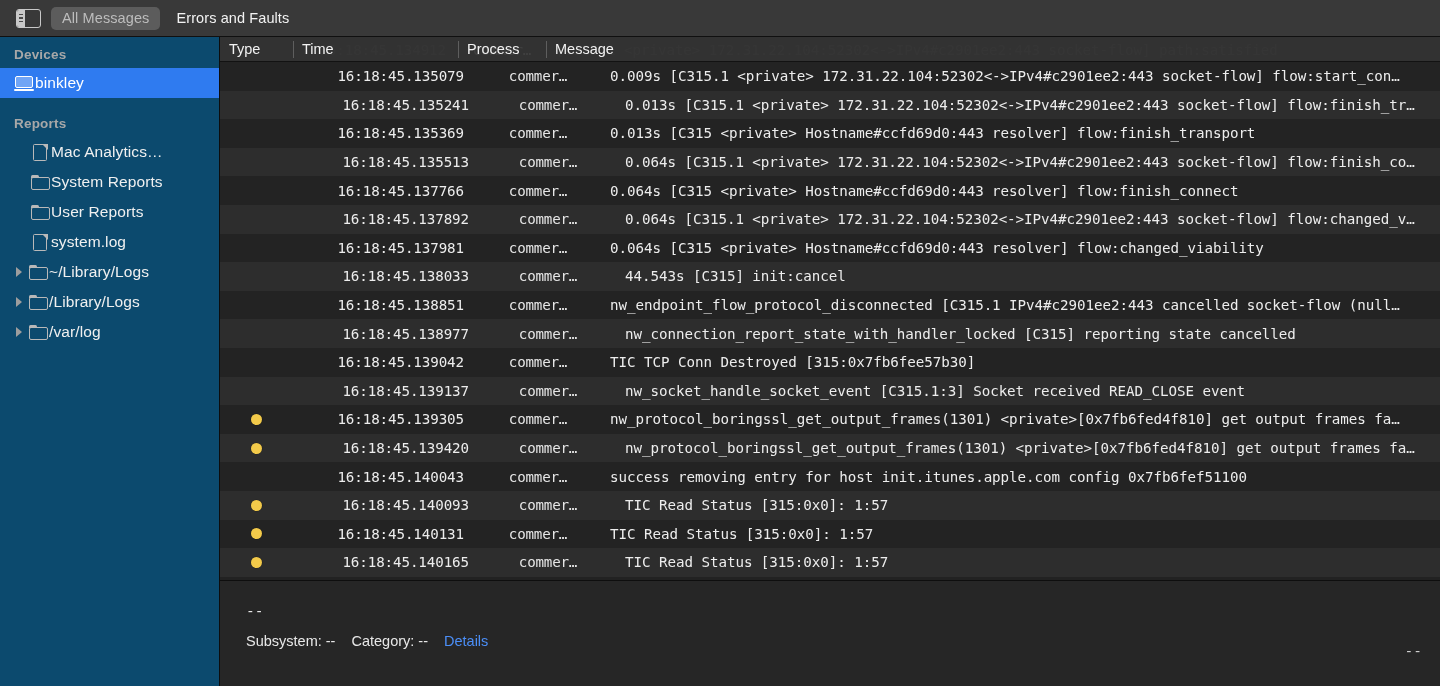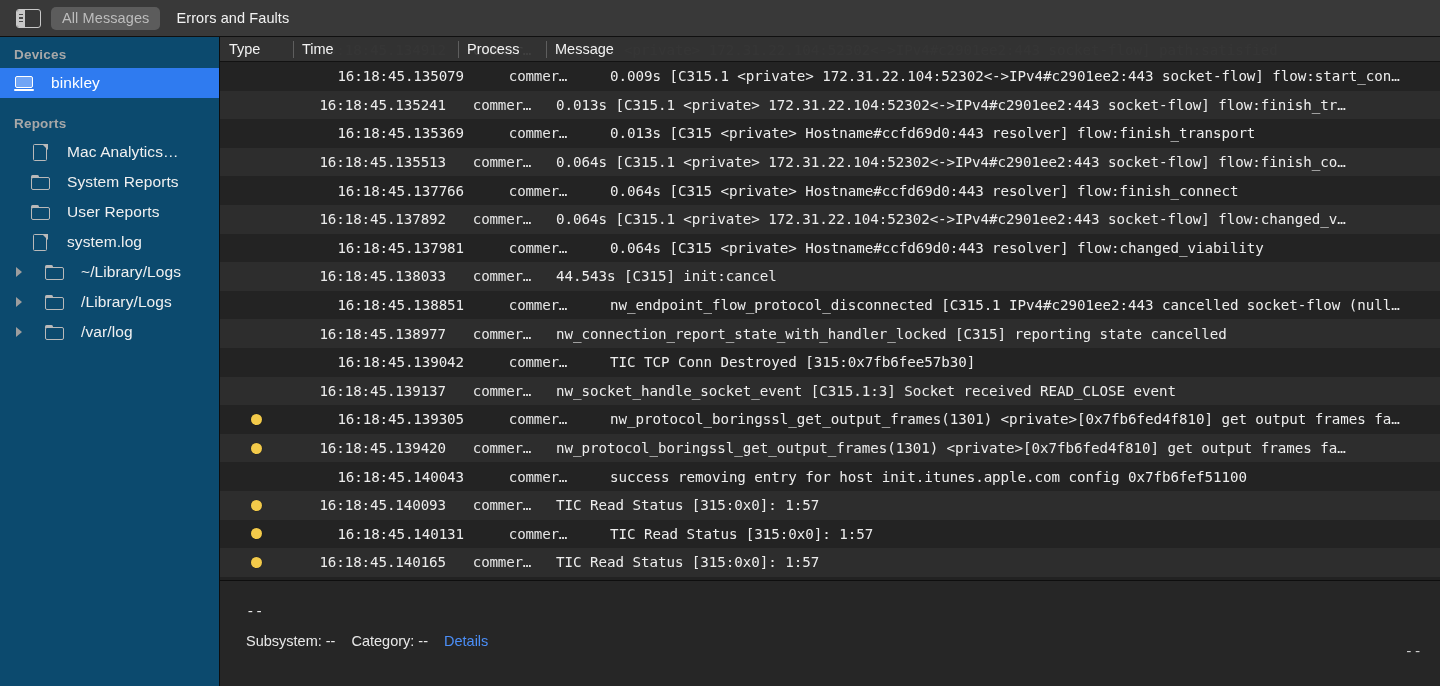--- a/index.html
+++ b/index.html
@@ -49,21 +49,21 @@
     padding-top:6px;
     overflow:hidden;
   }
   .sb-header {
     font-size:13.5px; color:#a8a8a8; font-weight:bold;
     padding:4px 0 6px 14px; letter-spacing:.2px;
   }
   .sb-gap { height:14px; }
   .sb-item {
     height:30px; display:flex; align-items:center;
-    padding-left:14px; gap:16px;
+    padding-left:14px; gap:0;
     font-size:15.5px; color:#f0f0f0; letter-spacing:.1px;
   }
   .sb-item.indent { padding-left:30px; }
   .sb-item.selected { background:#2f7bf0; color:#ffffff; }
 
   .ico { width:21px; min-width:21px; height:17px; position:relative; }
   
   .ico-laptop .scr {
     position:absolute; left:1px; top:1px; width:18px; height:12px;
     border:1.6px solid #ffffff; border-radius:2px; background:rgba(255,255,255,.32);
@@ -128,21 +128,21 @@
   }
   .ghost-row .msg { color:#5c5c5c; }
 
   .row {
     position:absolute; left:0; right:0; height:28.6px;
     display:flex; align-items:center;
     font-family:"DejaVu Sans Mono", monospace;
     font-size:14.2px; color:#ededed; white-space:nowrap;
   }
   .row.odd  { background:#232323;gap:18px; }
-  .row.even { background:#2d2d2d; }
+  .row.even { background:#2d2d2d;gap:23px; }
 
   .cell { height:100%; display:flex; align-items:center; overflow:hidden; }
   .cell.c-type { justify-content:center; }
   .cell.c-time { justify-content:flex-end; padding-right:12px; letter-spacing:-.1px; }
   .cell.c-proc { justify-content:center; color:#e6e6e6; letter-spacing:-.2px; }
   .cell.c-msg  { padding-left:10px; letter-spacing:-.05px; }
 
   .dot { width:11px; height:11px; border-radius:50%; background:#f5c council; }
   .dot { background:#f3ca4a; box-shadow:0 0 0 .5px rgba(0,0,0,.25); }
 

